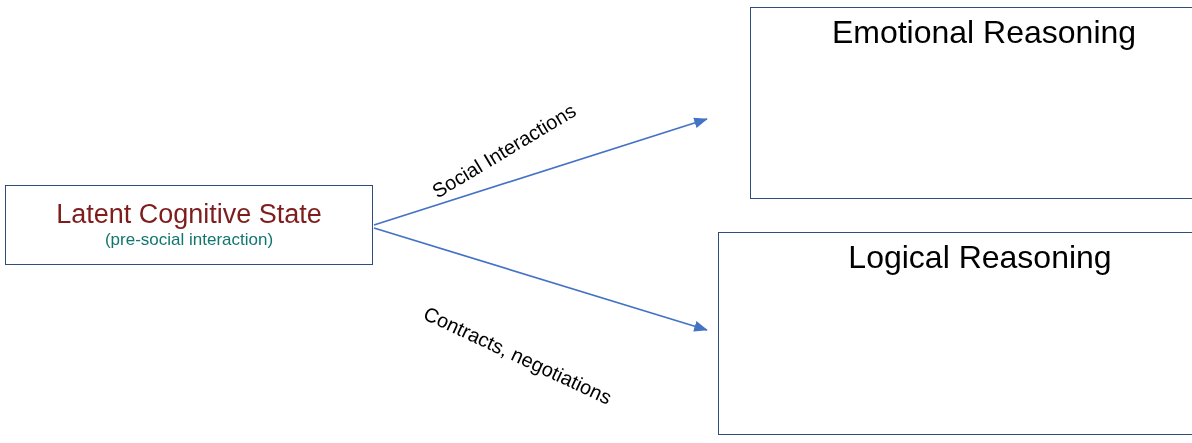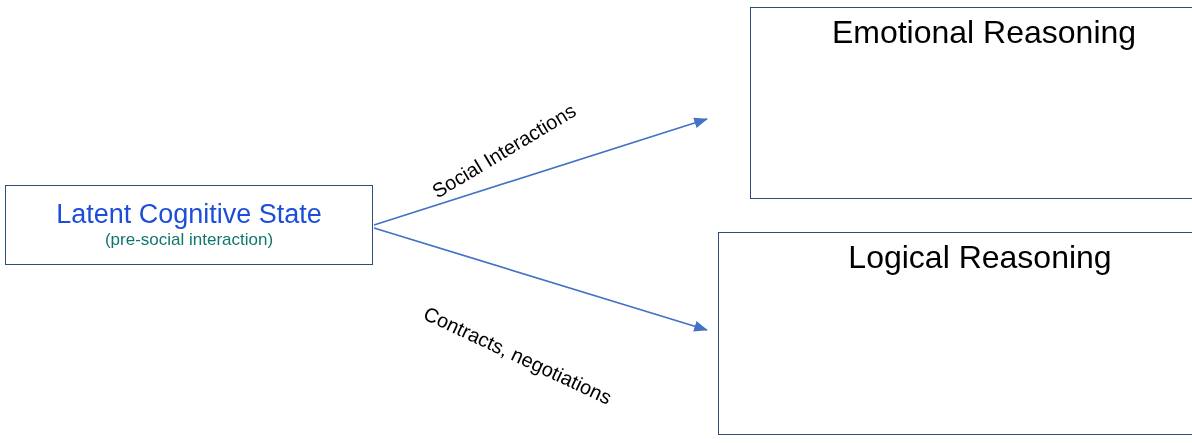--- a/index.html
+++ b/index.html
@@ -40,21 +40,21 @@
     border: 1.6px solid #2e4d7b;
     background: #ffffff;
     box-sizing: border-box;
     display: flex;
     flex-direction: column;
     align-items: center;
     justify-content: center;
   }
   .latent-title {
     font-size: 27px;
-    color: #1d4ed8;
+    color: #7f1d1d;
     line-height: 1.05;
     white-space: nowrap;
   }
   .latent-sub {
     font-size: 17px;
     color: #0f766e;
     line-height: 1.2;
     margin-top: 2px;
     white-space: nowrap;
   }

